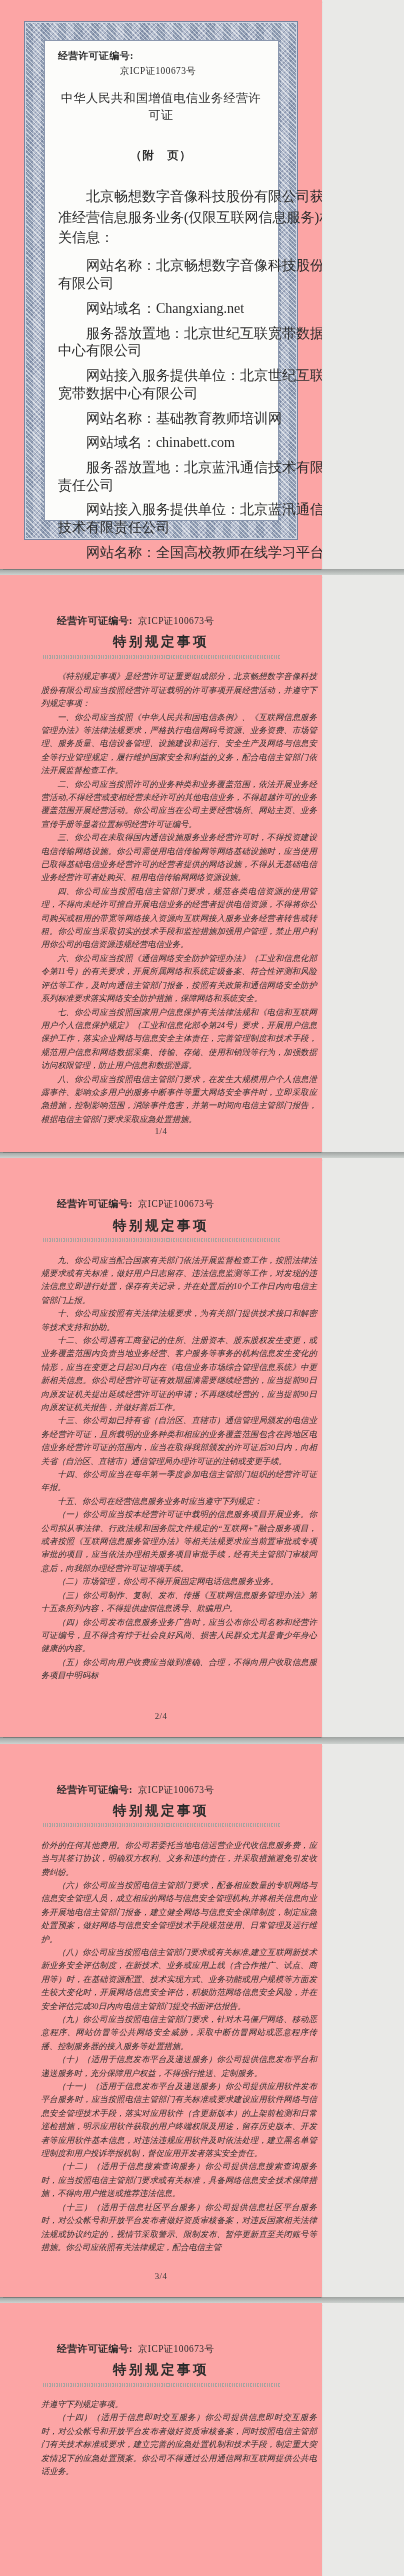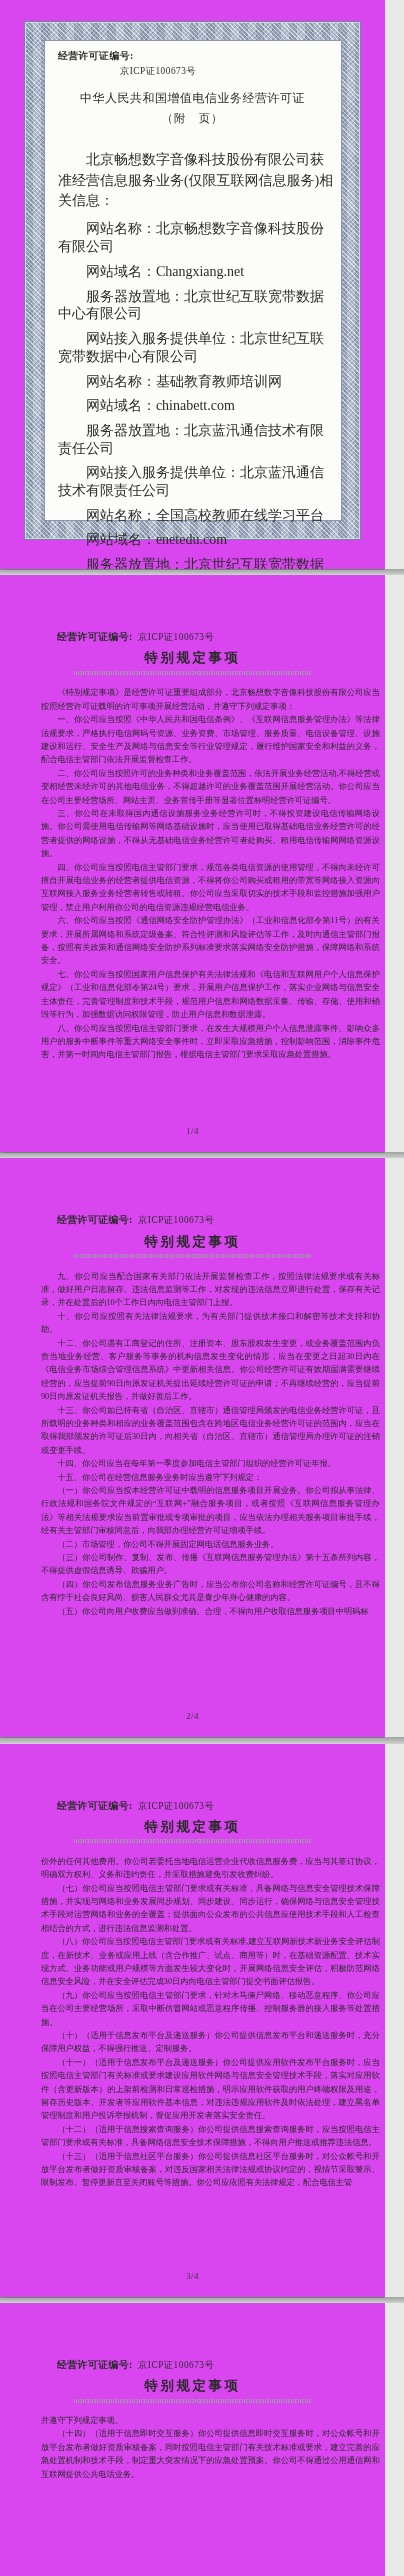--- a/index.html
+++ b/index.html
@@ -6,22 +6,22 @@
   body{
     width:405px;
     background:#e9e9e7;
     font-family:"Liberation Serif","DejaVu Serif",serif;
     color:#2b2b2b;
     -webkit-font-smoothing:antialiased;
   }
   .stage{width:405px;}
   .page{
     position:relative;
-    width:385px;
-    background:#d946ef;
+    width:322px;
+    background:#fca5a5;
     overflow:hidden;
     box-shadow:0 0.5px 1px rgba(0,0,0,.25);
   }
   .page-gap{
     height:6.2px;
     background:linear-gradient(#9fa3a1,#cdd2cf);
   }
 
   
   .cert-page{height:569px;}
@@ -43,32 +43,32 @@
   .cert-head-label{font-size:9.8px;font-weight:bold;letter-spacing:0.5px;}
   .cert-head-no{font-size:9.3px;margin:1.5px 0 0 62px;letter-spacing:0.5px;}
   .cert-title{
     margin:12.4px 0 0 0;
     text-align:center;
     font-size:12px;
     font-weight:normal;
     letter-spacing:0.5px;
   }
   .cert-subtitle{
-    margin-top:4px;
+    margin-top:24px;
     text-align:center;
     font-size:11.3px;
-    font-weight:normal;
+    font-weight:bold;
     letter-spacing:1px;
   }
   .cert-body{width:278px;margin:24px auto 0 auto;font-size:14px;font-weight:500;}
   .cert-intro{margin:0 0 9.3px 0;text-indent:2em;line-height:1.45;}
   .cert-field{margin:0 0 6.7px 0;text-indent:2em;line-height:1.28;}
 
   
-  .sp-page{padding-top:56px;box-sizing:border-box;}
+  .sp-page{padding-top:40px;box-sizing:border-box;}
   .sp-p1{height:577px;}
   .sp-p2{height:579px;}
   .sp-p3{height:553px;}
   .sp-p4{height:571px;}
   .sp-head{margin-left:57px;}
   .sp-head-label{font-size:9.8px;font-weight:bold;letter-spacing:0.5px;}
   .sp-head-no{font-size:9.3px;margin-left:5.2px;letter-spacing:0.5px;}
   .sp-title{
     margin:5.2px 0 0 0;
     text-align:center;
@@ -84,20 +84,21 @@
       repeating-linear-gradient(80deg,#9aa39f 0 0.8px,rgba(255,255,255,0) 0.8px 2.3px);
     opacity:.85;
   }
   .sp-body{margin:11.3px 5.2px 0 41px;}
   .para{
     margin:0;
     font-size:8.2px;
     line-height:13.4px;
     text-align:justify;
     text-indent:2em;
+    font-style:italic;
   }
   .para.noindent{text-indent:0;}
   .folio{
     position:absolute; bottom:16px; left:0;
     width:100%;
     text-align:center;
     font-size:8.8px;
     color:#3a3a3a;
     letter-spacing:0.5px;
   }
@@ -218,26 +219,26 @@
   <section class="page sp-page sp-p3">
     <div class="sp-head">
       <span class="sp-head-label">经营许可证编号:</span><span class="sp-head-no">京ICP证100673号</span>
     </div>
     <h2 class="sp-title">特别规定事项</h2>
     <div class="zigzag"></div>
     <div class="sp-body">
 
         <p class="para noindent">价外的任何其他费用。你公司若委托当地电信运营企业代收信息服务费，应当与其签订协议，明确双方权利、义务和违约责任，并采取措施避免引发收费纠纷。</p>
 
-
-        <p class="para">（七）你公司应当按照电信主管部门要求或有关标准，具备网络与信息安全管理技术保障措施，并实现与网络和业务发展同步规划、同步建设、同步运行，确保网络与信息安全管理技术手段对运营网络和业务的全覆盖；提供面向公众发布的公共信息应使用技术手段和人工检查相结合的方式，进行违法信息监测和处置。</p>
+        <p class="para">（六）你公司应当按照电信主管部门要求，配备相应数量的专职网络与信息安全管理人员，成立相应的网络与信息安全管理机构,并将相关信息向业务开展地电信主管部门报备，建立健全网络与信息安全保障制度，制定应急处置预案，做好网络与信息安全管理技术手段规范使用、日常管理及运行维护。</p>
+
 
         <p class="para">（八）你公司应当按照电信主管部门要求或有关标准,建立互联网新技术新业务安全评估制度，在新技术、业务或应用上线（含合作推广、试点、商用等）时，在基础资源配置、技术实现方式、业务功能或用户规模等方面发生较大变化时，开展网络信息安全评估，积极防范网络信息安全风险，并在安全评估完成30日内向电信主管部门提交书面评估报告。</p>
 
-        <p class="para">（九）你公司应当按照电信主管部门要求，针对木马僵尸网络、移动恶意程序、你公司应当在公司主要经营场所，采取中断仿冒网站或恶意程序传播、控制服务器的接入服务等处置措施。</p>
+        <p class="para">（九）你公司应当按照电信主管部门要求，针对木马僵尸网络、移动恶意程序、网站仿冒等公共网络安全威胁，采取中断仿冒网站或恶意程序传播、控制服务器的接入服务等处置措施。</p>
 
         <p class="para">（十）（适用于信息发布平台及递送服务）你公司提供信息发布平台和递送服务时，充分保障用户权益，不得强行推送、定制服务。</p>
 
         <p class="para">（十一）（适用于信息发布平台及递送服务）你公司提供应用软件发布平台服务时，应当按照电信主管部门有关标准或要求建设应用软件网络与信息安全管理技术手段，落实对应用软件（含更新版本）的上架前检测和日常巡检措施，明示应用软件获取的用户终端权限及用途，留存历史版本、开发者等应用软件基本信息，对违法违规应用软件及时依法处理，建立黑名单管理制度和用户投诉举报机制，督促应用开发者落实安全责任。</p>
 
         <p class="para">（十二）（适用于信息搜索查询服务）你公司提供信息搜索查询服务时，应当按照电信主管部门要求或有关标准，具备网络信息安全技术保障措施，不得向用户推送或推荐违法信息。</p>
 
         <p class="para">（十三）（适用于信息社区平台服务）你公司提供信息社区平台服务时，对公众帐号和开放平台发布者做好资质审核备案，对违反国家相关法律法规或协议约定的，视情节采取警示、限制发布、暂停更新直至关闭账号等措施。你公司应依照有关法律规定，配合电信主管</p>
       </div>
     <div class="folio">3/4</div>

